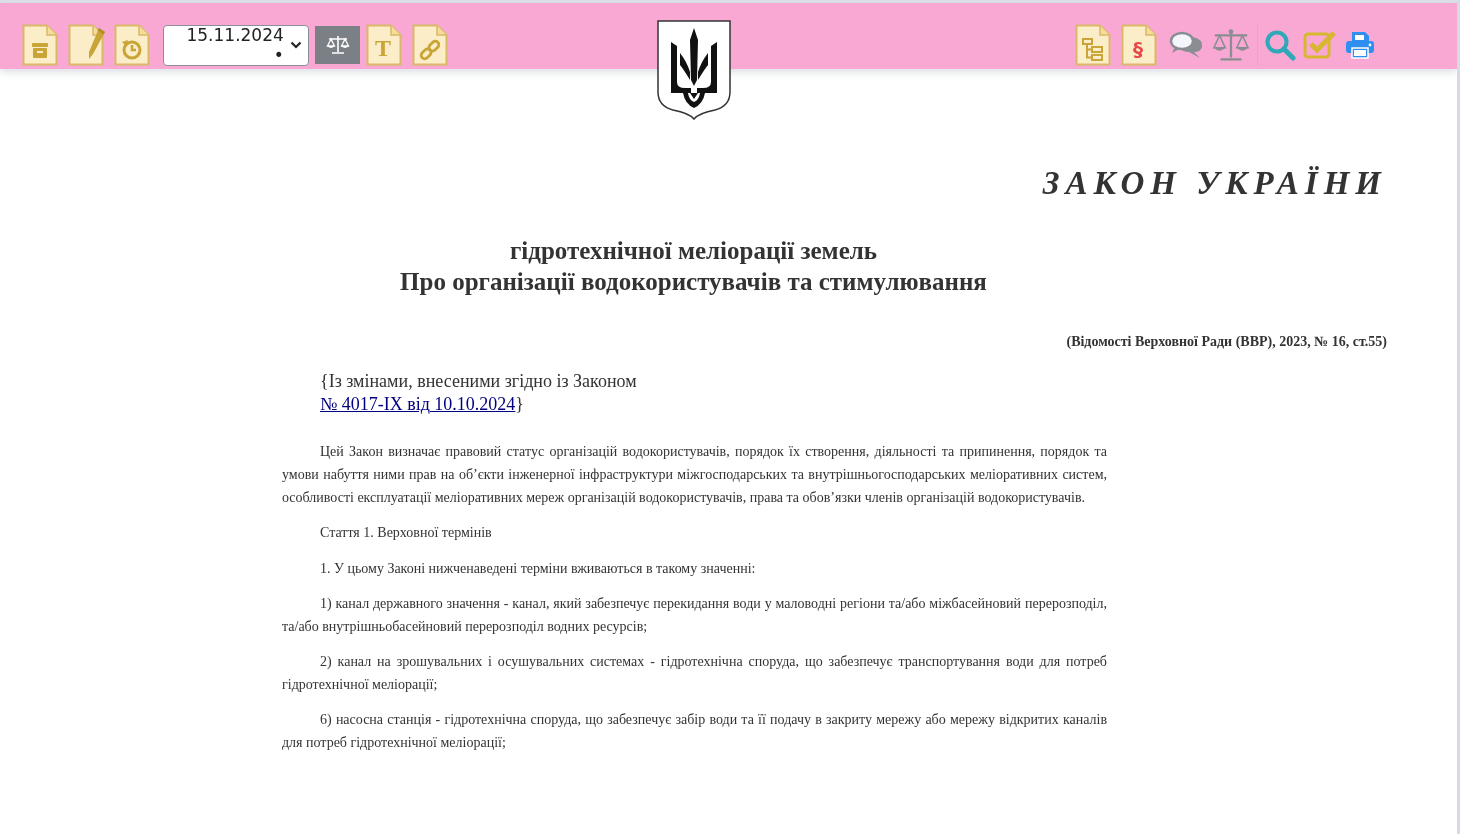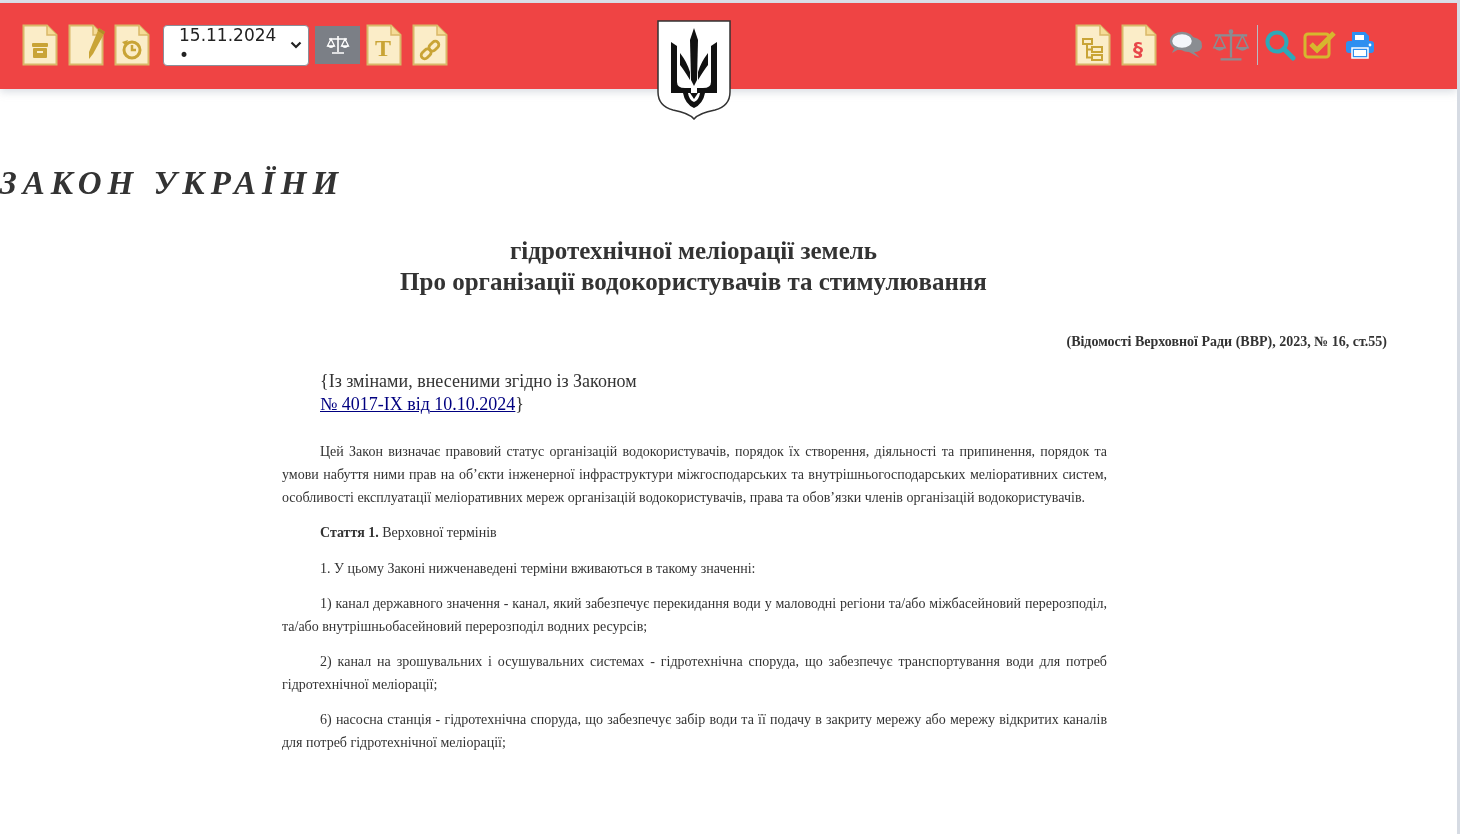--- a/index.html
+++ b/index.html
@@ -1,24 +1,25 @@
 <!DOCTYPE html>
 <html><head>
   <meta charset="utf-8">
   <style>
     * { box-sizing: border-box; margin: 0; padding: 0; }
     html, body { width: 1460px; height: 834px; overflow: hidden; background: #ffffff; }
     body { position: relative; font-family: "Liberation Serif", serif; color: #333; }
 
     .top-line { position: absolute; left: 0; top: 0; width: 1460px; height: 3px; background: #dde1ea; }
     .toolbar {
-      position: absolute; left: 0; top: 3px; width: 1457px; height: 86px;
-      background: #ef4444;
+      position: absolute; left: 0; top: 3px; width: 1457px; height: 66px;
+      background: #f9a8d4;
       box-shadow: 0 3px 8px rgba(150,160,175,0.35);
       z-index: 2;
+      text-align: right;
     }
     .right-border { position: absolute; right: 0; top: 0; width: 3px; height: 834px; background: #d6dbe3; z-index: 3; }
 
     .tb-left { position: absolute; left: 22px; top: 21px; display: flex; align-items: center; height: 42px; }
     .tb-right { position: absolute; left: 1075px; top: 21px; display: flex; align-items: center; height: 42px; }
 
     .doc-icon {
       position: relative; width: 36px; height: 42px; margin-right: 10px; cursor: pointer;
     }
     .doc-icon svg { position: absolute; left: 0; top: 0; }
@@ -38,21 +39,21 @@
     }
 
     .plain-icon { width: 40px; height: 42px; display: flex; align-items: center; justify-content: center; cursor: pointer; margin-right: 4px; }
     .tb-sep { width: 1px; height: 40px; background: #b8bcc4; margin: 0 4px 0 2px; }
 
     .emblem { position: absolute; left: 657px; top: 20px; width: 74px; height: 100px; z-index: 4; }
 
     .page { position: absolute; left: 0; top: 89px; width: 1457px; }
 
     .law-kind {
-      position: absolute; left: 0; width: 1387px; top: 76px; text-align: left;
+      position: absolute; left: 0; width: 1387px; top: 76px; text-align: right;
       font-family: "Liberation Serif", serif; font-style: italic; font-weight: bold;
       font-size: 33px; letter-spacing: 6px; color: #333;
     }
     .law-title {
       position: absolute; left: 0; width: 1387px; top: 146px; text-align: center;
       font-family: "Liberation Serif", serif; font-weight: bold; font-size: 25px; line-height: 31px; color: #333;
     }
     .source {
       position: absolute; left: 0; width: 1387px; top: 245px; text-align: right;
       font-weight: bold; font-size: 14px; color: #333;
@@ -61,21 +62,21 @@
       position: absolute; left: 320px; top: 281px; font-size: 18px; line-height: 23px; color: #333;
     }
     .amend a { color: #000080; text-decoration: underline; cursor: pointer; }
 
     .body-text {
       position: absolute; left: 282px; width: 825px; top: 351px;
       font-size: 14px; line-height: 23px; color: #333; text-align: justify;
     }
     .body-text p { text-indent: 38px; margin-bottom: 12px; }
     .body-text p.article { margin-bottom: 13px; }
-    .body-text b { font-weight: bold; }
+    .body-text b { font-weight: normal; }
   </style>
 </head>
 <body>
 
 <div class="top-line"></div>
 <div class="right-border"></div>
 
 <div class="toolbar">
   <div class="tb-left">
 

